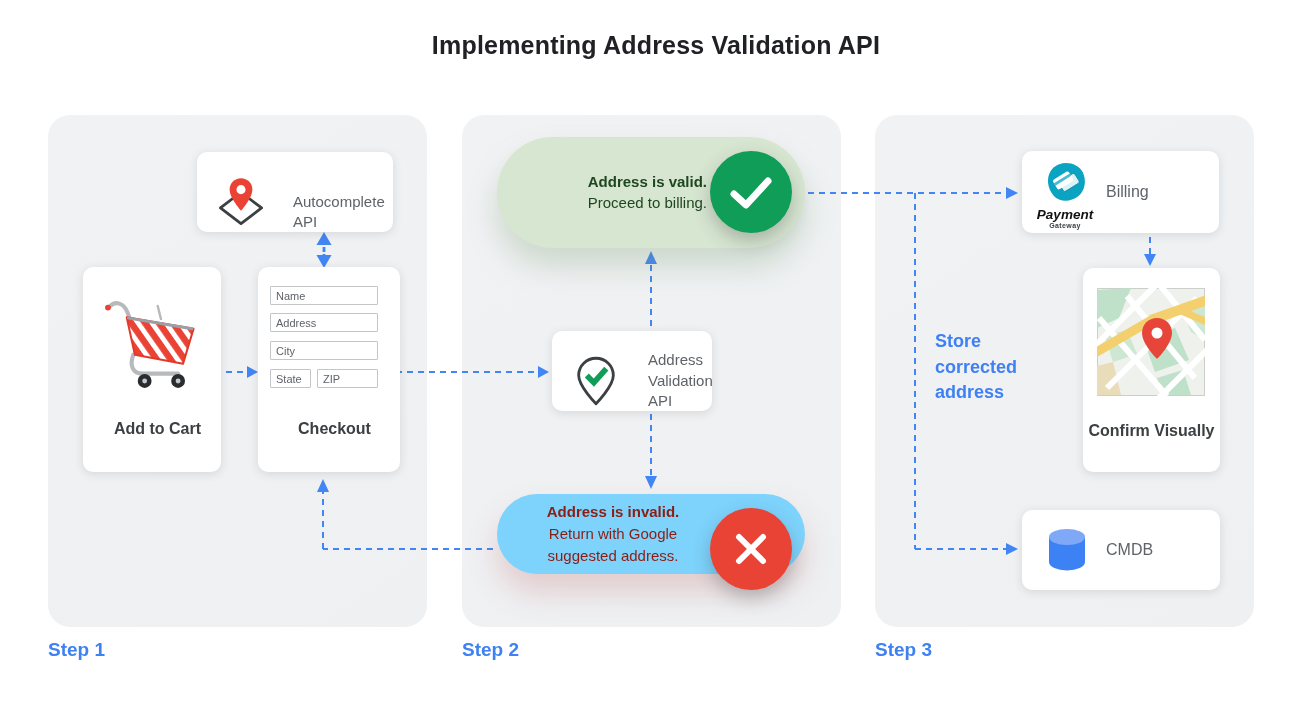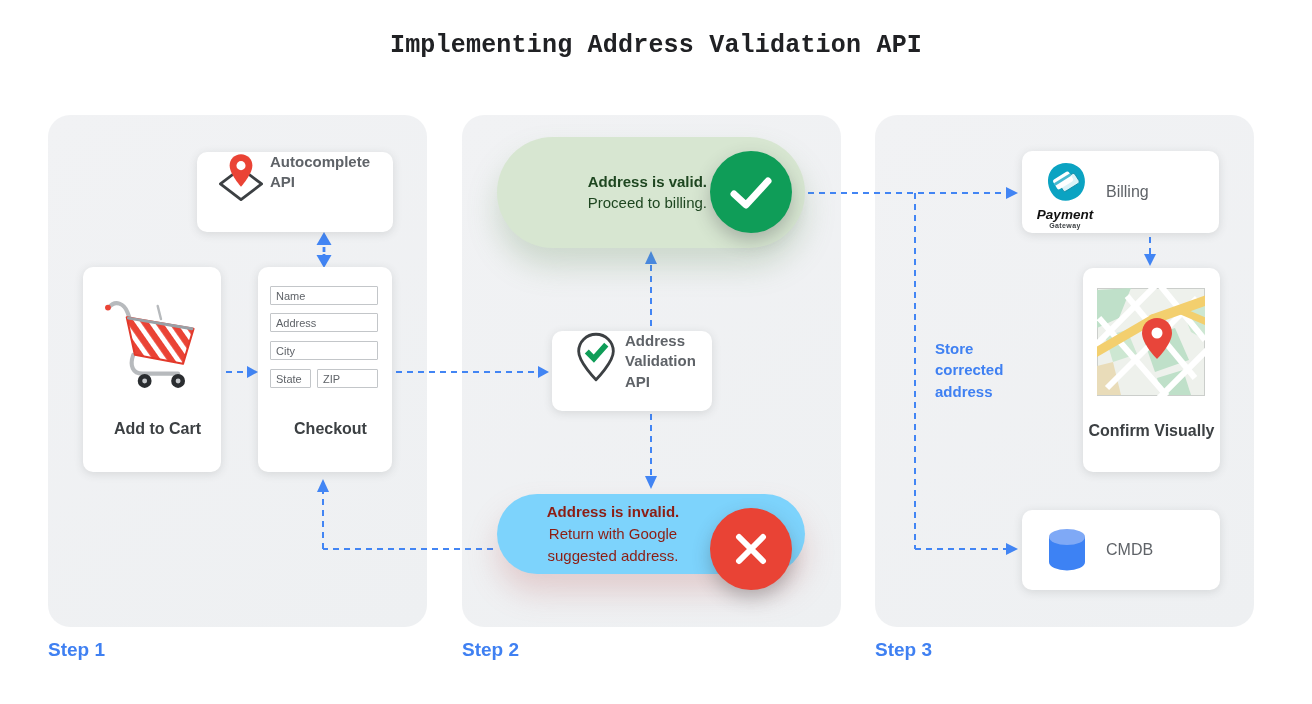--- a/index.html
+++ b/index.html
@@ -1,32 +1,32 @@
 <!DOCTYPE html>
 <html><head>
 <meta charset="utf-8">
 <style>
   html,body{margin:0;padding:0;background:#ffffff;}
   body{font-family:"Liberation Sans","DejaVu Sans",sans-serif;}
   .canvas{position:relative;width:1312px;height:704px;background:#ffffff;overflow:hidden;}
 
   .page-title{position:absolute;left:0;top:31px;width:100%;text-align:center;
-    font-size:25px;font-weight:700;color:#202124;letter-spacing:.2px;margin:0;font-family:Liberation Mono, monospace;}
+    font-size:25px;font-weight:700;color:#202124;letter-spacing:.2px;margin:0;}
 
   .panel{position:absolute;width:379px;height:512px;border-radius:22px;
     background:linear-gradient(145deg,#f1f2f4 0%,#eef0f2 100%);}
   .panel.p1{left:48px;top:115px;}
   .panel.p2{left:462px;top:115px;}
   .panel.p3{left:875px;top:115px;}
 
   .step-label{position:absolute;top:639px;font-size:19px;font-weight:700;color:#3f80f2;}
 
   .card{position:absolute;background:#ffffff;border-radius:10px;
     box-shadow:0 2px 10px rgba(60,64,67,.14);}
-  .api-card{display:flex;align-items:flex-start;gap:3px;padding-left:18px;box-sizing:border-box;font-weight:bold;}
+  .api-card{display:flex;align-items:flex-end;gap:26px;padding-left:18px;box-sizing:border-box;}
   .api-label{font-size:15px;color:#5f6368;line-height:1.35;}
 
   .big-label{position:absolute;left:0;right:0;bottom:32px;text-align:center;
     font-size:16px;font-weight:700;color:#3c4043;line-height:1.35;margin-left:11px;}
 
   .cart-wrap{position:absolute;left:16px;top:22px;width:106px;height:104px;display:block;}
 
   .field{position:absolute;height:19px;border:1px solid #c3c6c9;background:#fff;
     font-size:11px;color:#5f6368;line-height:19px;padding-left:5px;box-sizing:border-box;
     border-radius:1px;}
@@ -50,22 +50,22 @@
   .logo-col{position:absolute;left:10px;top:10px;width:66px;text-align:center;}
   .logo-title{font-size:13.5px;font-weight:700;font-style:italic;color:#111;line-height:1;margin-top:1px;}
   .logo-sub{font-size:7px;font-weight:600;color:#3c4043;letter-spacing:.4px;line-height:1.1;}
   .side-label{position:absolute;left:84px;top:50%;transform:translateY(-50%);
     font-size:16px;color:#5f6368;}
 
   .map-wrap{position:absolute;left:14px;top:20px;width:108px;height:108px;display:block;}
   .confirm-label{position:absolute;left:0;right:0;top:152px;text-align:center;
     font-size:16px;font-weight:700;color:#3c4043;line-height:1.4;}
 
-  .annotation{position:absolute;left:935px;top:338px;width:92px;
-    font-size:15px;font-weight:700;color:#3f80f2;line-height:1.42;}
+  .annotation{position:absolute;left:935px;top:329px;width:92px;
+    font-size:18px;font-weight:700;color:#3f80f2;line-height:1.42;}
 
   .arrows{position:absolute;left:0;top:0;pointer-events:none;}
   .dash{stroke:#4285f4;stroke-width:2;fill:none;stroke-dasharray:6 5;}
   .head{fill:#4285f4;stroke:none;}
 </style>
 </head>
 <body>
 
 <div class="canvas">
 
@@ -155,21 +155,21 @@
         <path d="M72 18 L76 34" stroke="#b7babd" stroke-width="3" stroke-linecap="round"></path>
         <circle cx="56" cy="110" r="8.5" fill="#2a2d30"></circle>
           <circle cx="56" cy="110" r="3" fill="#c6c9cc"></circle>
         <circle cx="97" cy="110" r="8.5" fill="#2a2d30"></circle>
           <circle cx="97" cy="110" r="3" fill="#c6c9cc"></circle>
       </svg>
     </span>
     <span class="big-label">Add to Cart</span>
   </div>
 
-  <div class="card" style="left:258px;top:267px;width:134px;height:205px;">
+  <div class="card" style="left:258px;top:267px;width:134px;height:205px;padding-left:8px;">
     <div class="field" style="left:12px;top:19px;width:108px;">Name</div>
     <div class="field" style="left:12px;top:46px;width:108px;">Address</div>
     <div class="field" style="left:12px;top:74px;width:108px;">City</div>
     <div class="field" style="left:12px;top:102px;width:41px;">State</div>
     <div class="field" style="left:59px;top:102px;width:61px;">ZIP</div>
     <span class="big-label">Checkout</span>
   </div>
 
   <div class="pill valid">
     <span class="pill-text">

